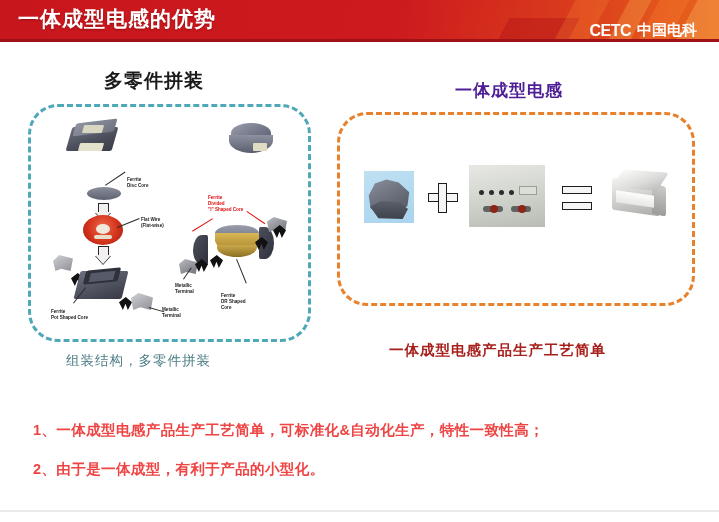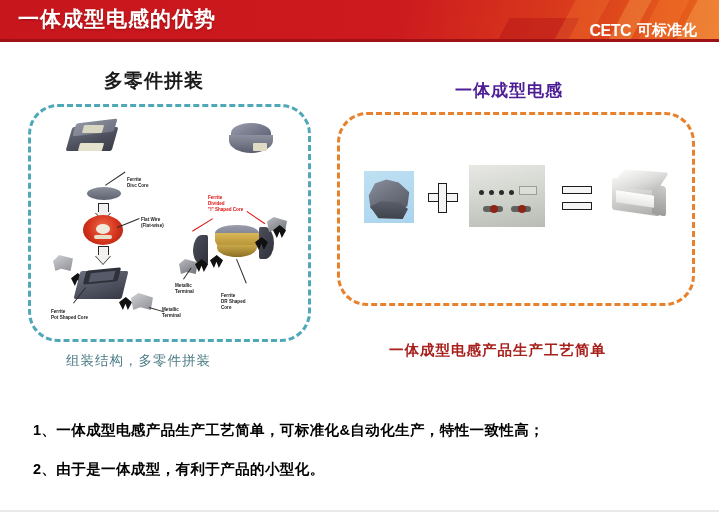--- a/index.html
+++ b/index.html
@@ -398,21 +398,21 @@
     color: #a8201c;
     letter-spacing: 1px;
     white-space: nowrap;
   }
 
   
   .bullet {
     position: absolute;
     font-size: 14.5px;
     font-weight: bold;
-    color: #000000;
+    color: #ef4444;
     letter-spacing: 0.4px;
     white-space: nowrap;
   }
   .b1 { left: 33px; top: 421px; }
   .b2 { left: 33px; top: 460px; }
   .bottom-rule {
     position: absolute; left: 0; top: 510px; width: 719px; height: 2px;
     background: #e9e9e9;
   }
 </style>
@@ -423,21 +423,21 @@
   <div class="banner-facets">
     <div class="facet f5"></div>
     <div class="facet f1"></div>
     <div class="facet f2"></div>
     <div class="facet f3"></div>
     <div class="facet f4"></div>
   </div>
   <div class="banner-title">一体成型电感的优势</div>
   <div class="logo">
     <span class="logo-mark">CETC</span>
-    <span class="logo-cn">可标准化</span>
+    <span class="logo-cn">中国电科</span>
   </div>
 </div>
 <div class="banner-underline"></div>
 
 <div class="head-left">多零件拼装</div>
 <div class="head-right">一体成型电感</div>
 
 <div class="panel-left">
   <div class="diagram">
 

